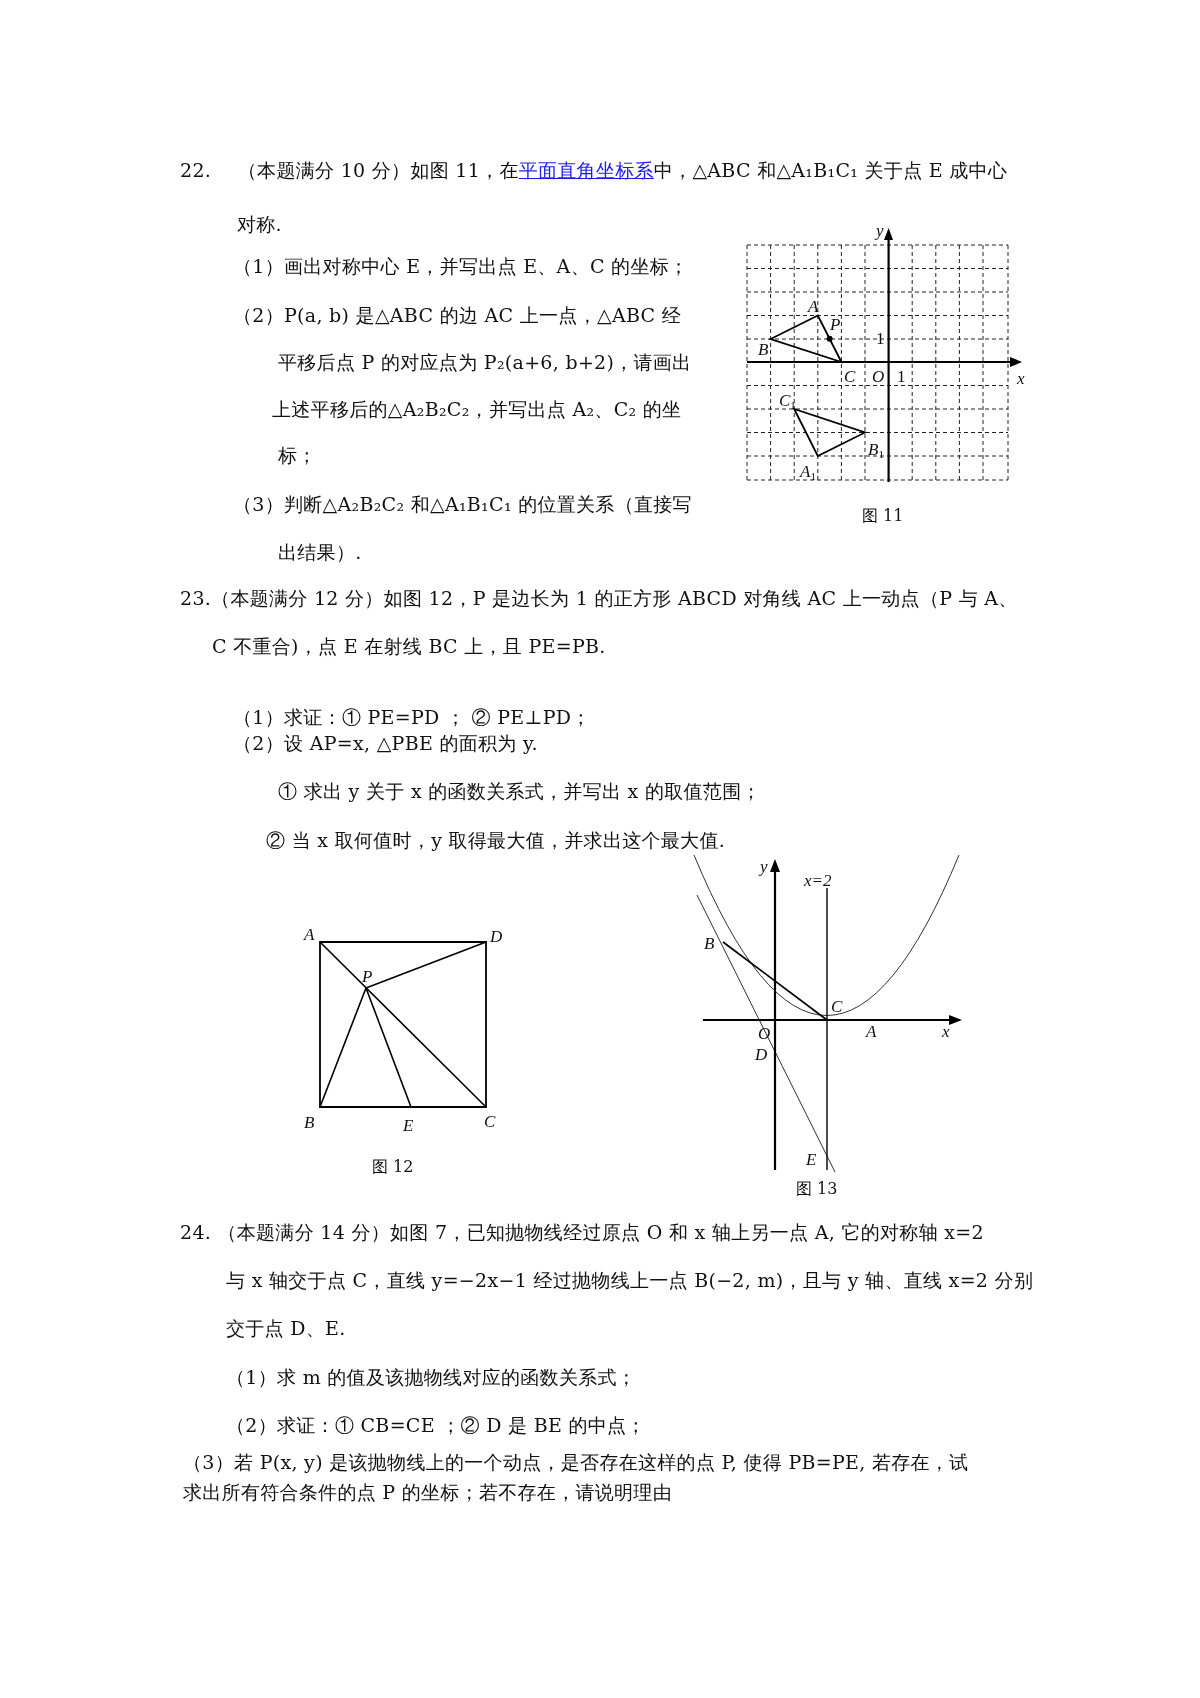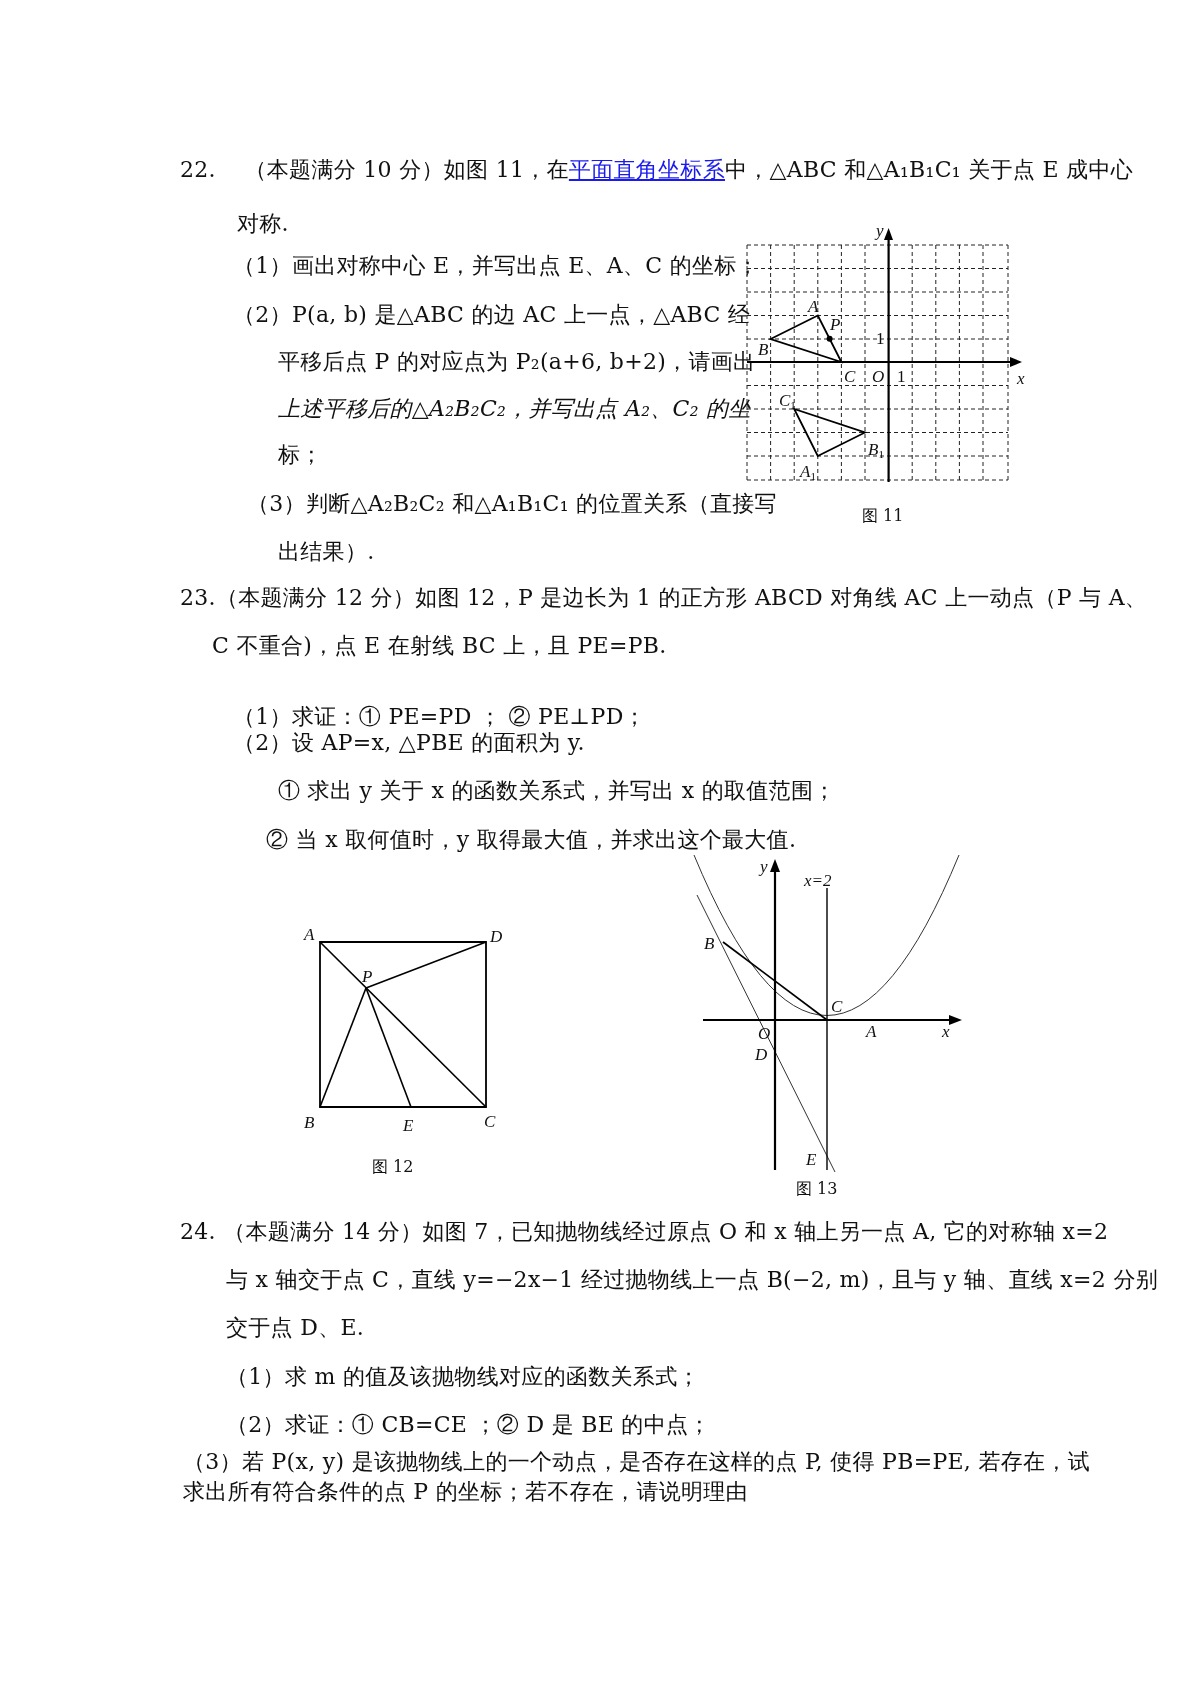--- a/index.html
+++ b/index.html
@@ -1,39 +1,39 @@
 <!DOCTYPE html>
 <html><head>
 <meta charset="utf-8">
 <style>
   html, body { margin:0; padding:0; background:#ffffff; }
   body { width:1200px; height:1698px; position:relative; overflow:hidden;
          font-family:"DejaVu Serif","Liberation Serif",serif; color:#111; }
-  .line { position:absolute; font-size:22px; line-height:24px; white-space:nowrap; letter-spacing:0.3px; }
+  .line { position:absolute; font-size:19px; line-height:24px; white-space:nowrap; letter-spacing:0.3px; }
   .link { color:#1a1aee; text-decoration:underline; }
   svg { position:absolute; overflow:visible; }
   .lbl { font-family:"Liberation Serif","DejaVu Serif",serif; font-style:italic; font-size:17px; fill:#111; }
   .num { font-family:"Liberation Serif","DejaVu Serif",serif; font-size:17px; fill:#111; }
   .caption { position:absolute; font-size:16px; line-height:22px; }
 </style>
 </head>
 <body>
 
 <div class="line" style="left:180px; top:158px;">
   <span>22.</span>
   <span style="display:inline-block;width:14px"></span>
   <span>（本题满分 10 分）</span><span>如图 11，在</span><span class="link">平面直角坐标系</span><span>中，△ABC 和△A₁B₁C₁ 关于点 E 成中心</span>
 </div>
 <div class="line" style="left:237px; top:212px;">对称.</div>
 <div class="line" style="left:233px; top:254px;">（1）画出对称中心 E，并写出点 E、A、C 的坐标；</div>
 <div class="line" style="left:233px; top:303px;">（2）P(a, b) 是△ABC 的边 AC 上一点，△ABC 经</div>
 <div class="line" style="left:278px; top:350px;">平移后点 P 的对应点为 P₂(a+6,  b+2)，请画出</div>
-<div class="line" style="left:278px; top:397px;font-style:italic;">上述平移后的△A₂B₂C₂，并写出点 A₂、C₂ 的坐</div>
+<div class="line" style="left:272px; top:397px;">上述平移后的△A₂B₂C₂，并写出点 A₂、C₂ 的坐</div>
 <div class="line" style="left:278px; top:443px;">标；</div>
-<div class="line" style="left:247px; top:492px;">（3）判断△A₂B₂C₂ 和△A₁B₁C₁ 的位置关系（直接写</div>
+<div class="line" style="left:233px; top:492px;">（3）判断△A₂B₂C₂ 和△A₁B₁C₁ 的位置关系（直接写</div>
 <div class="line" style="left:278px; top:540px;text-align:center;">出结果）.</div>
 
 <svg style="left:740px; top:220px;" width="300" height="280" viewBox="740 220 300 280">
   <g stroke="#222" stroke-width="1" stroke-dasharray="4,3" fill="none">
 
     <line x1="747" y1="245" x2="747" y2="480"></line>
     <line x1="770.6" y1="245" x2="770.6" y2="480"></line>
     <line x1="794.2" y1="245" x2="794.2" y2="480"></line>
     <line x1="817.8" y1="245" x2="817.8" y2="480"></line>
     <line x1="841.4" y1="245" x2="841.4" y2="480"></line>

